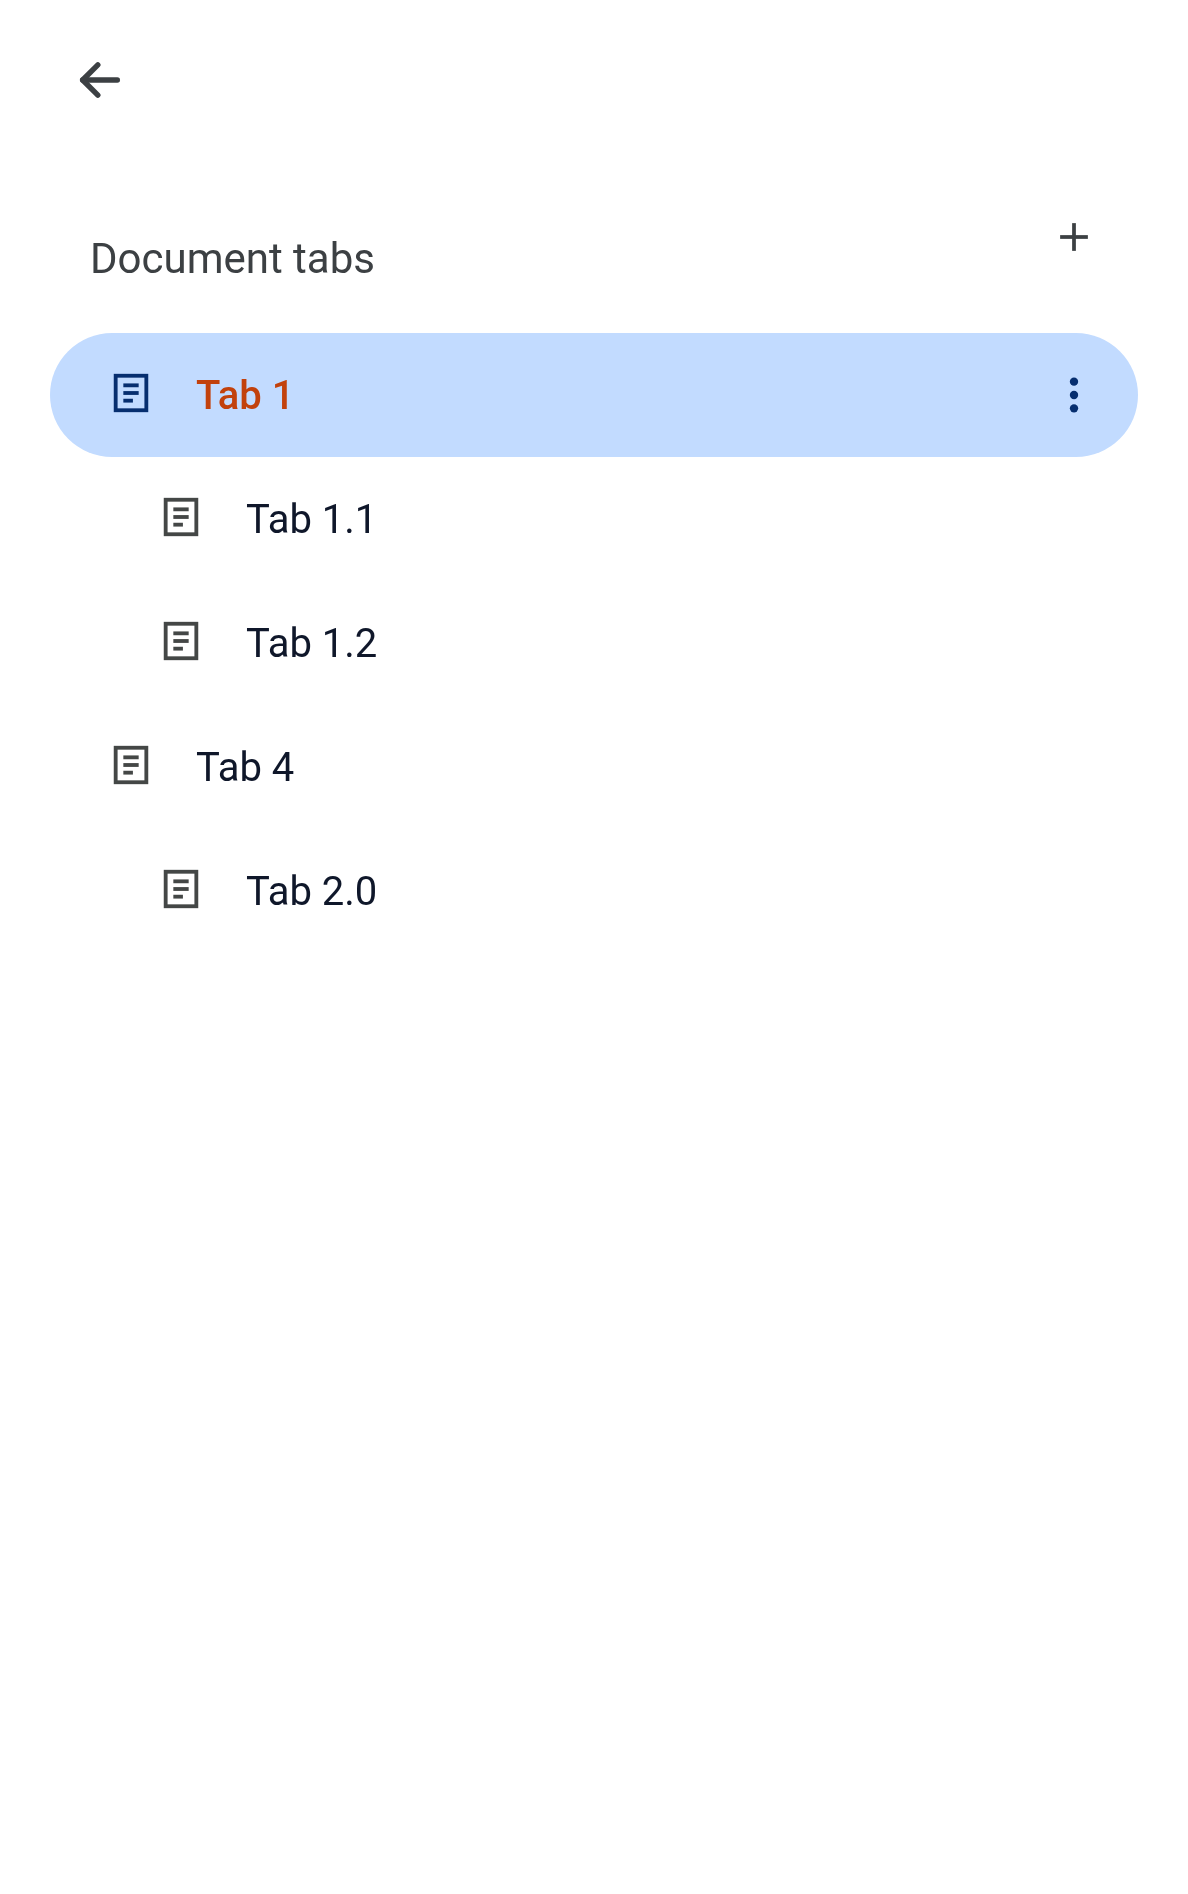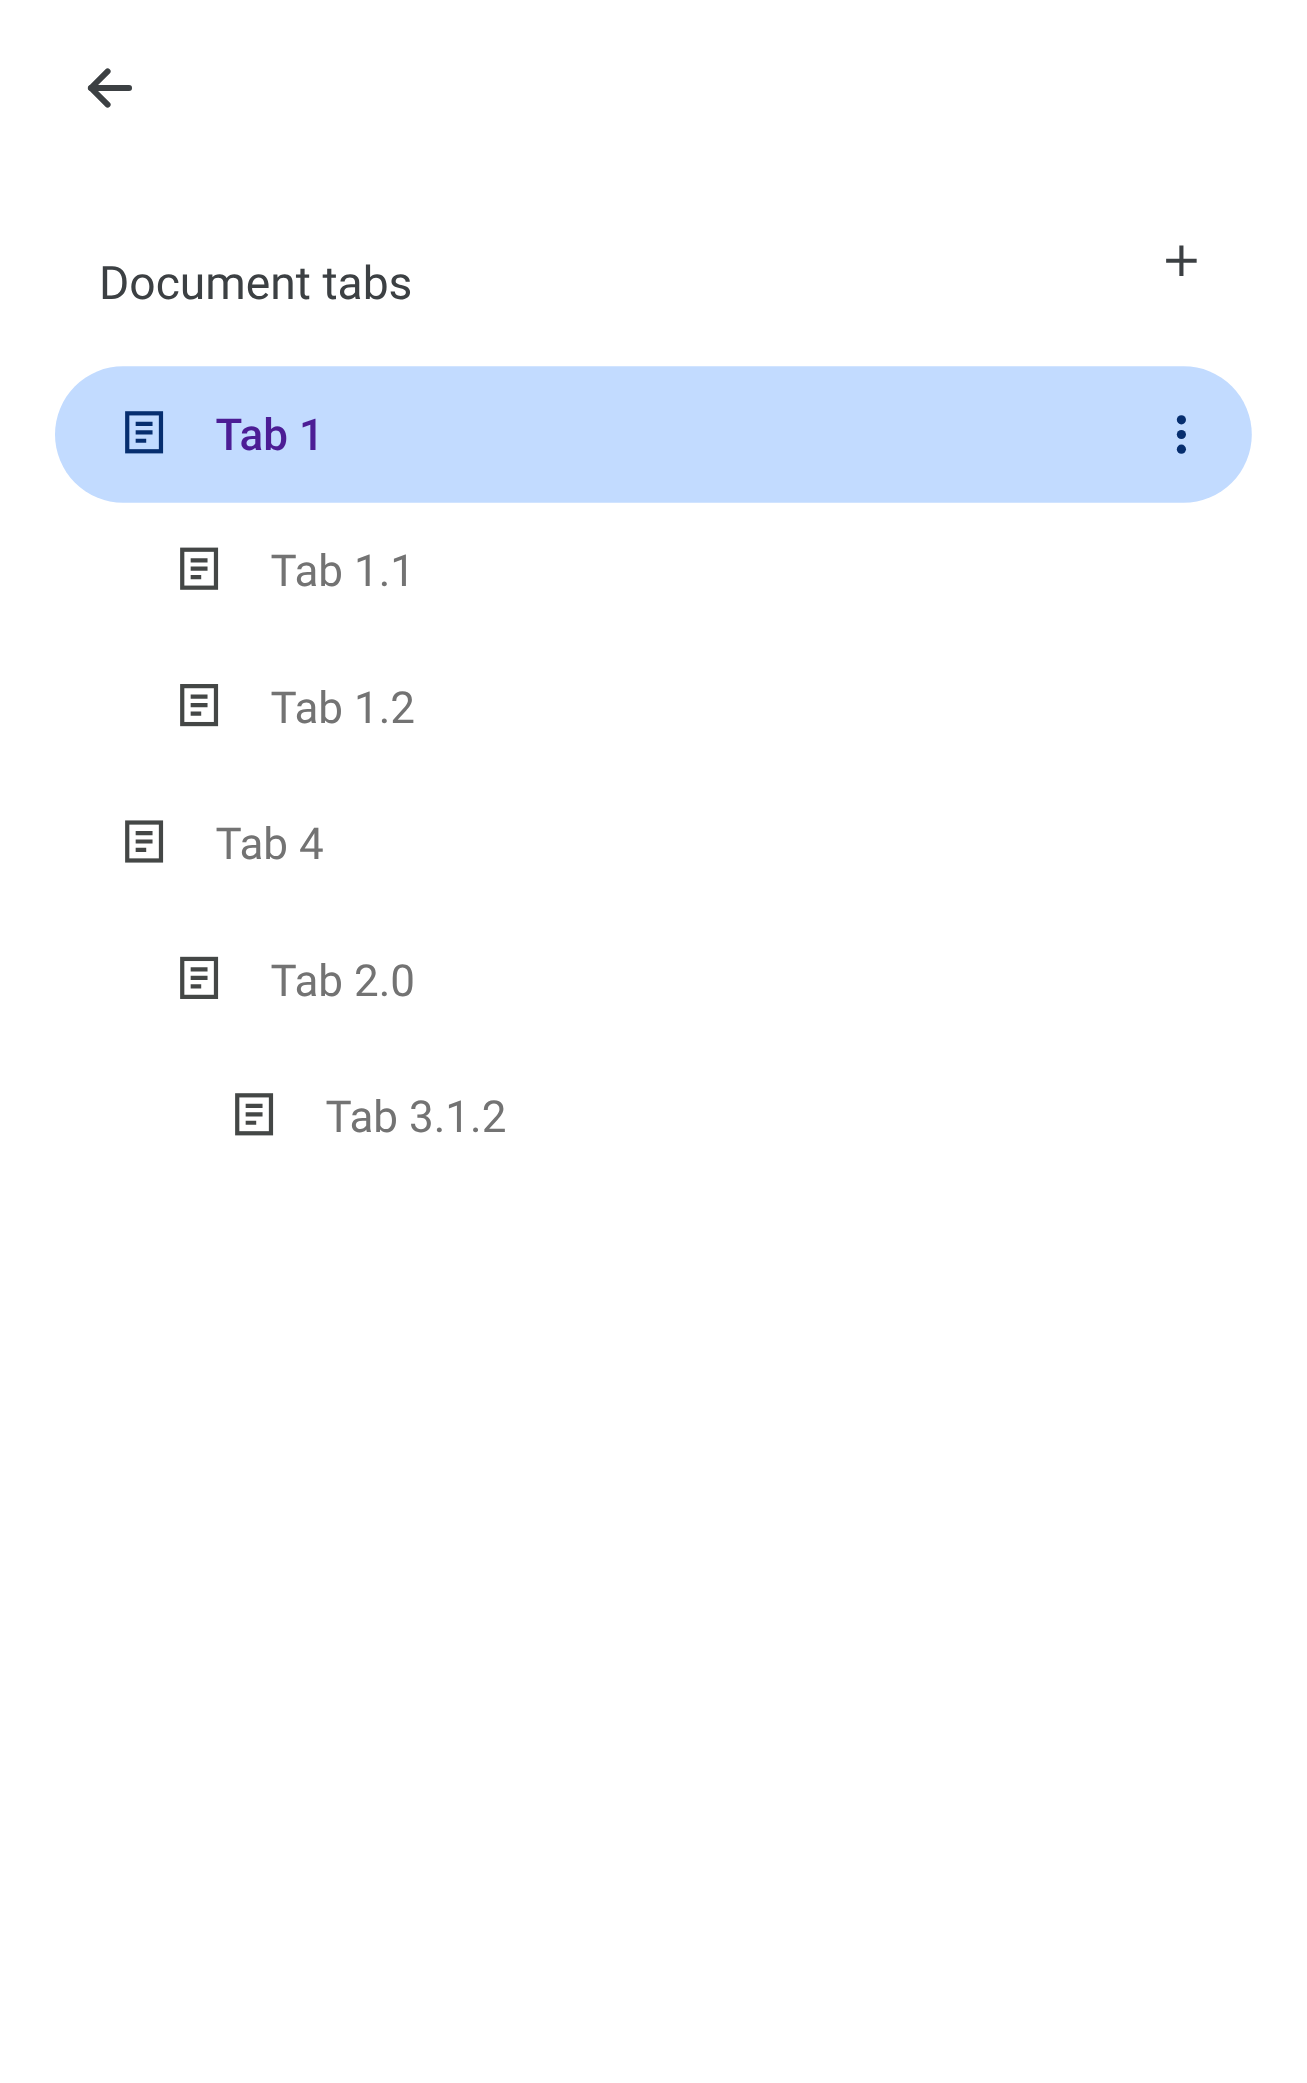--- a/index.html
+++ b/index.html
@@ -69,25 +69,25 @@
     .tab-item.level-2 {
       padding-left: 158px;
     }
     .doc-icon {
       flex-shrink: 0;
       margin-right: 42px;
     }
     .tab-label {
       font-size: 40px;
       font-weight: 400;
-      color: #737373;
+      color: #0f172a;
       flex-grow: 1;
     }
     .tab-item.selected .tab-label {
-      color: #4c1d95;
+      color: #c2410c;
       font-weight: 500;
     }
     .more-button {
       width: 48px;
       height: 48px;
       display: flex;
       align-items: center;
       justify-content: center;
       margin-right: 40px;
       cursor: pointer;
@@ -159,22 +159,13 @@
     </div>
     <div class="tab-item level-1">
       <span class="doc-icon"><svg width="46" height="46" viewBox="0 0 24 24" fill="none" stroke="#444746" stroke-width="2" stroke-linecap="butt" stroke-linejoin="miter">
     <rect x="4" y="3" width="16" height="18" rx="0"></rect>
     <line x1="8" y1="8" x2="16" y2="8"></line>
     <line x1="8" y1="12" x2="16" y2="12"></line>
     <line x1="8" y1="16" x2="13" y2="16"></line>
   </svg></span>
       <span class="tab-label">Tab 2.0</span>
     </div>
-    <div class="tab-item level-2">
-      <span class="doc-icon"><svg width="46" height="46" viewBox="0 0 24 24" fill="none" stroke="#444746" stroke-width="2" stroke-linecap="butt" stroke-linejoin="miter">
-    <rect x="4" y="3" width="16" height="18" rx="0"></rect>
-    <line x1="8" y1="8" x2="16" y2="8"></line>
-    <line x1="8" y1="12" x2="16" y2="12"></line>
-    <line x1="8" y1="16" x2="13" y2="16"></line>
-  </svg></span>
-      <span class="tab-label">Tab 3.1.2</span>
-    </div>
   </div>
 
 </body></html>

